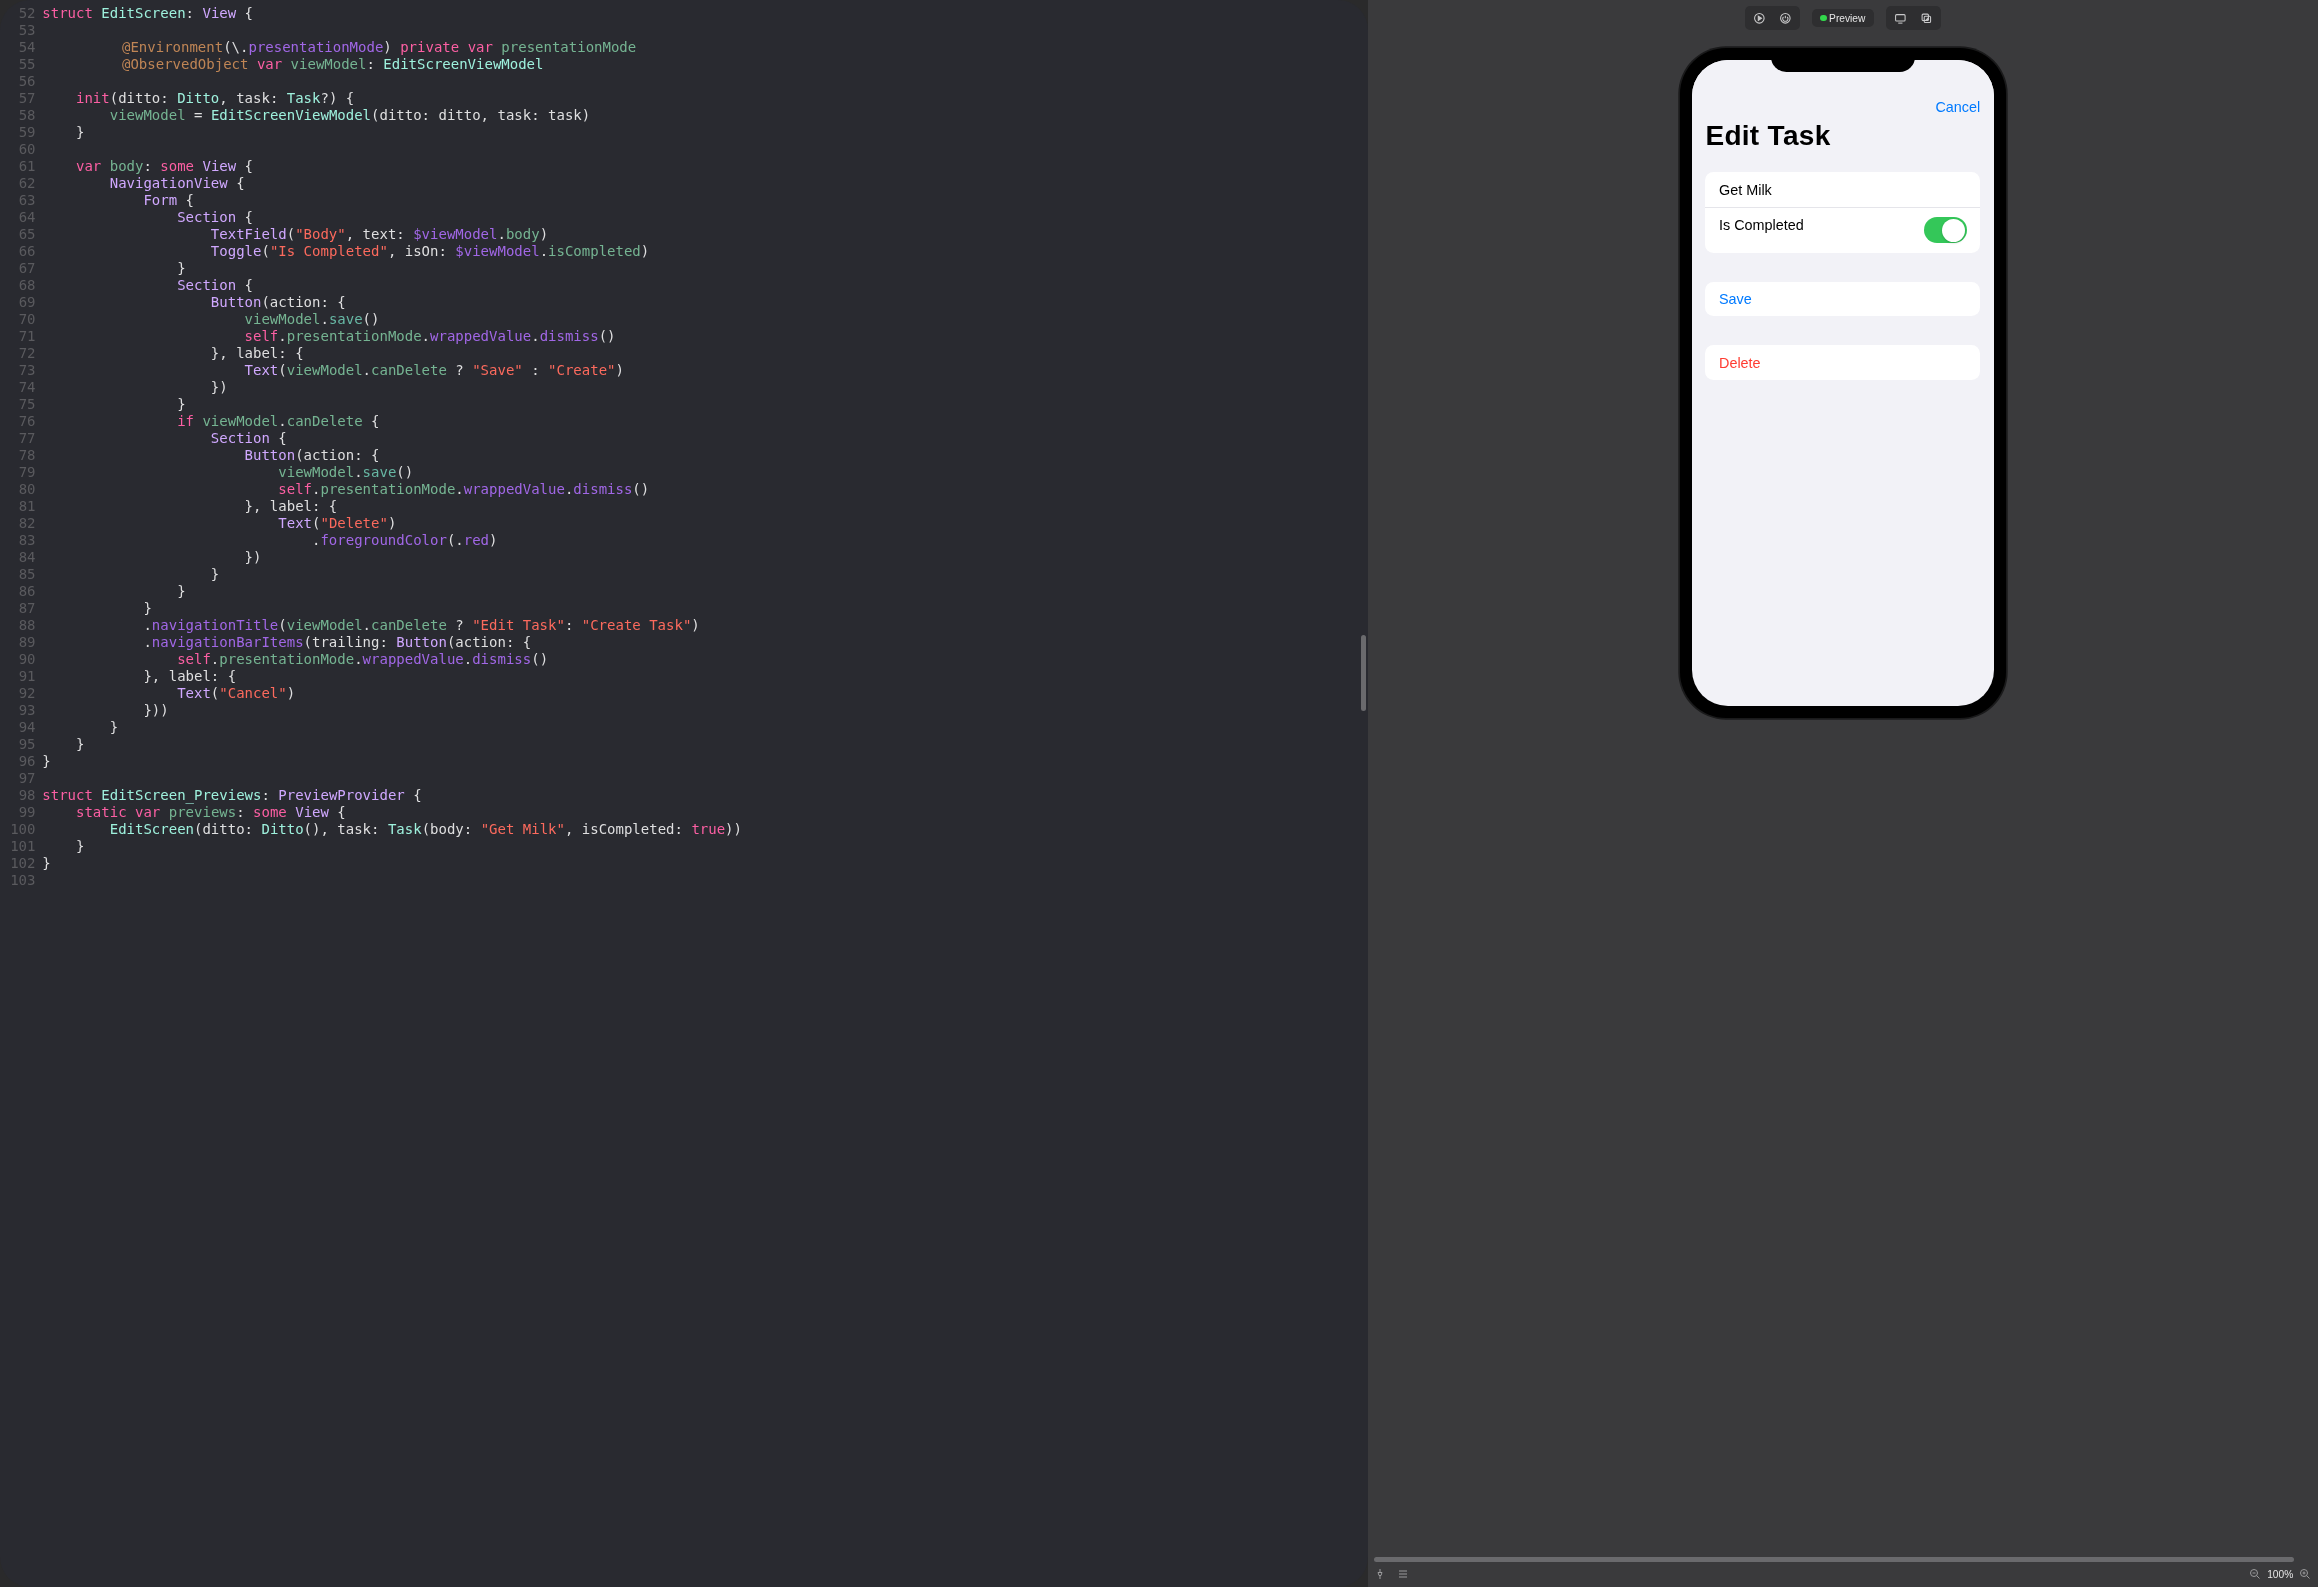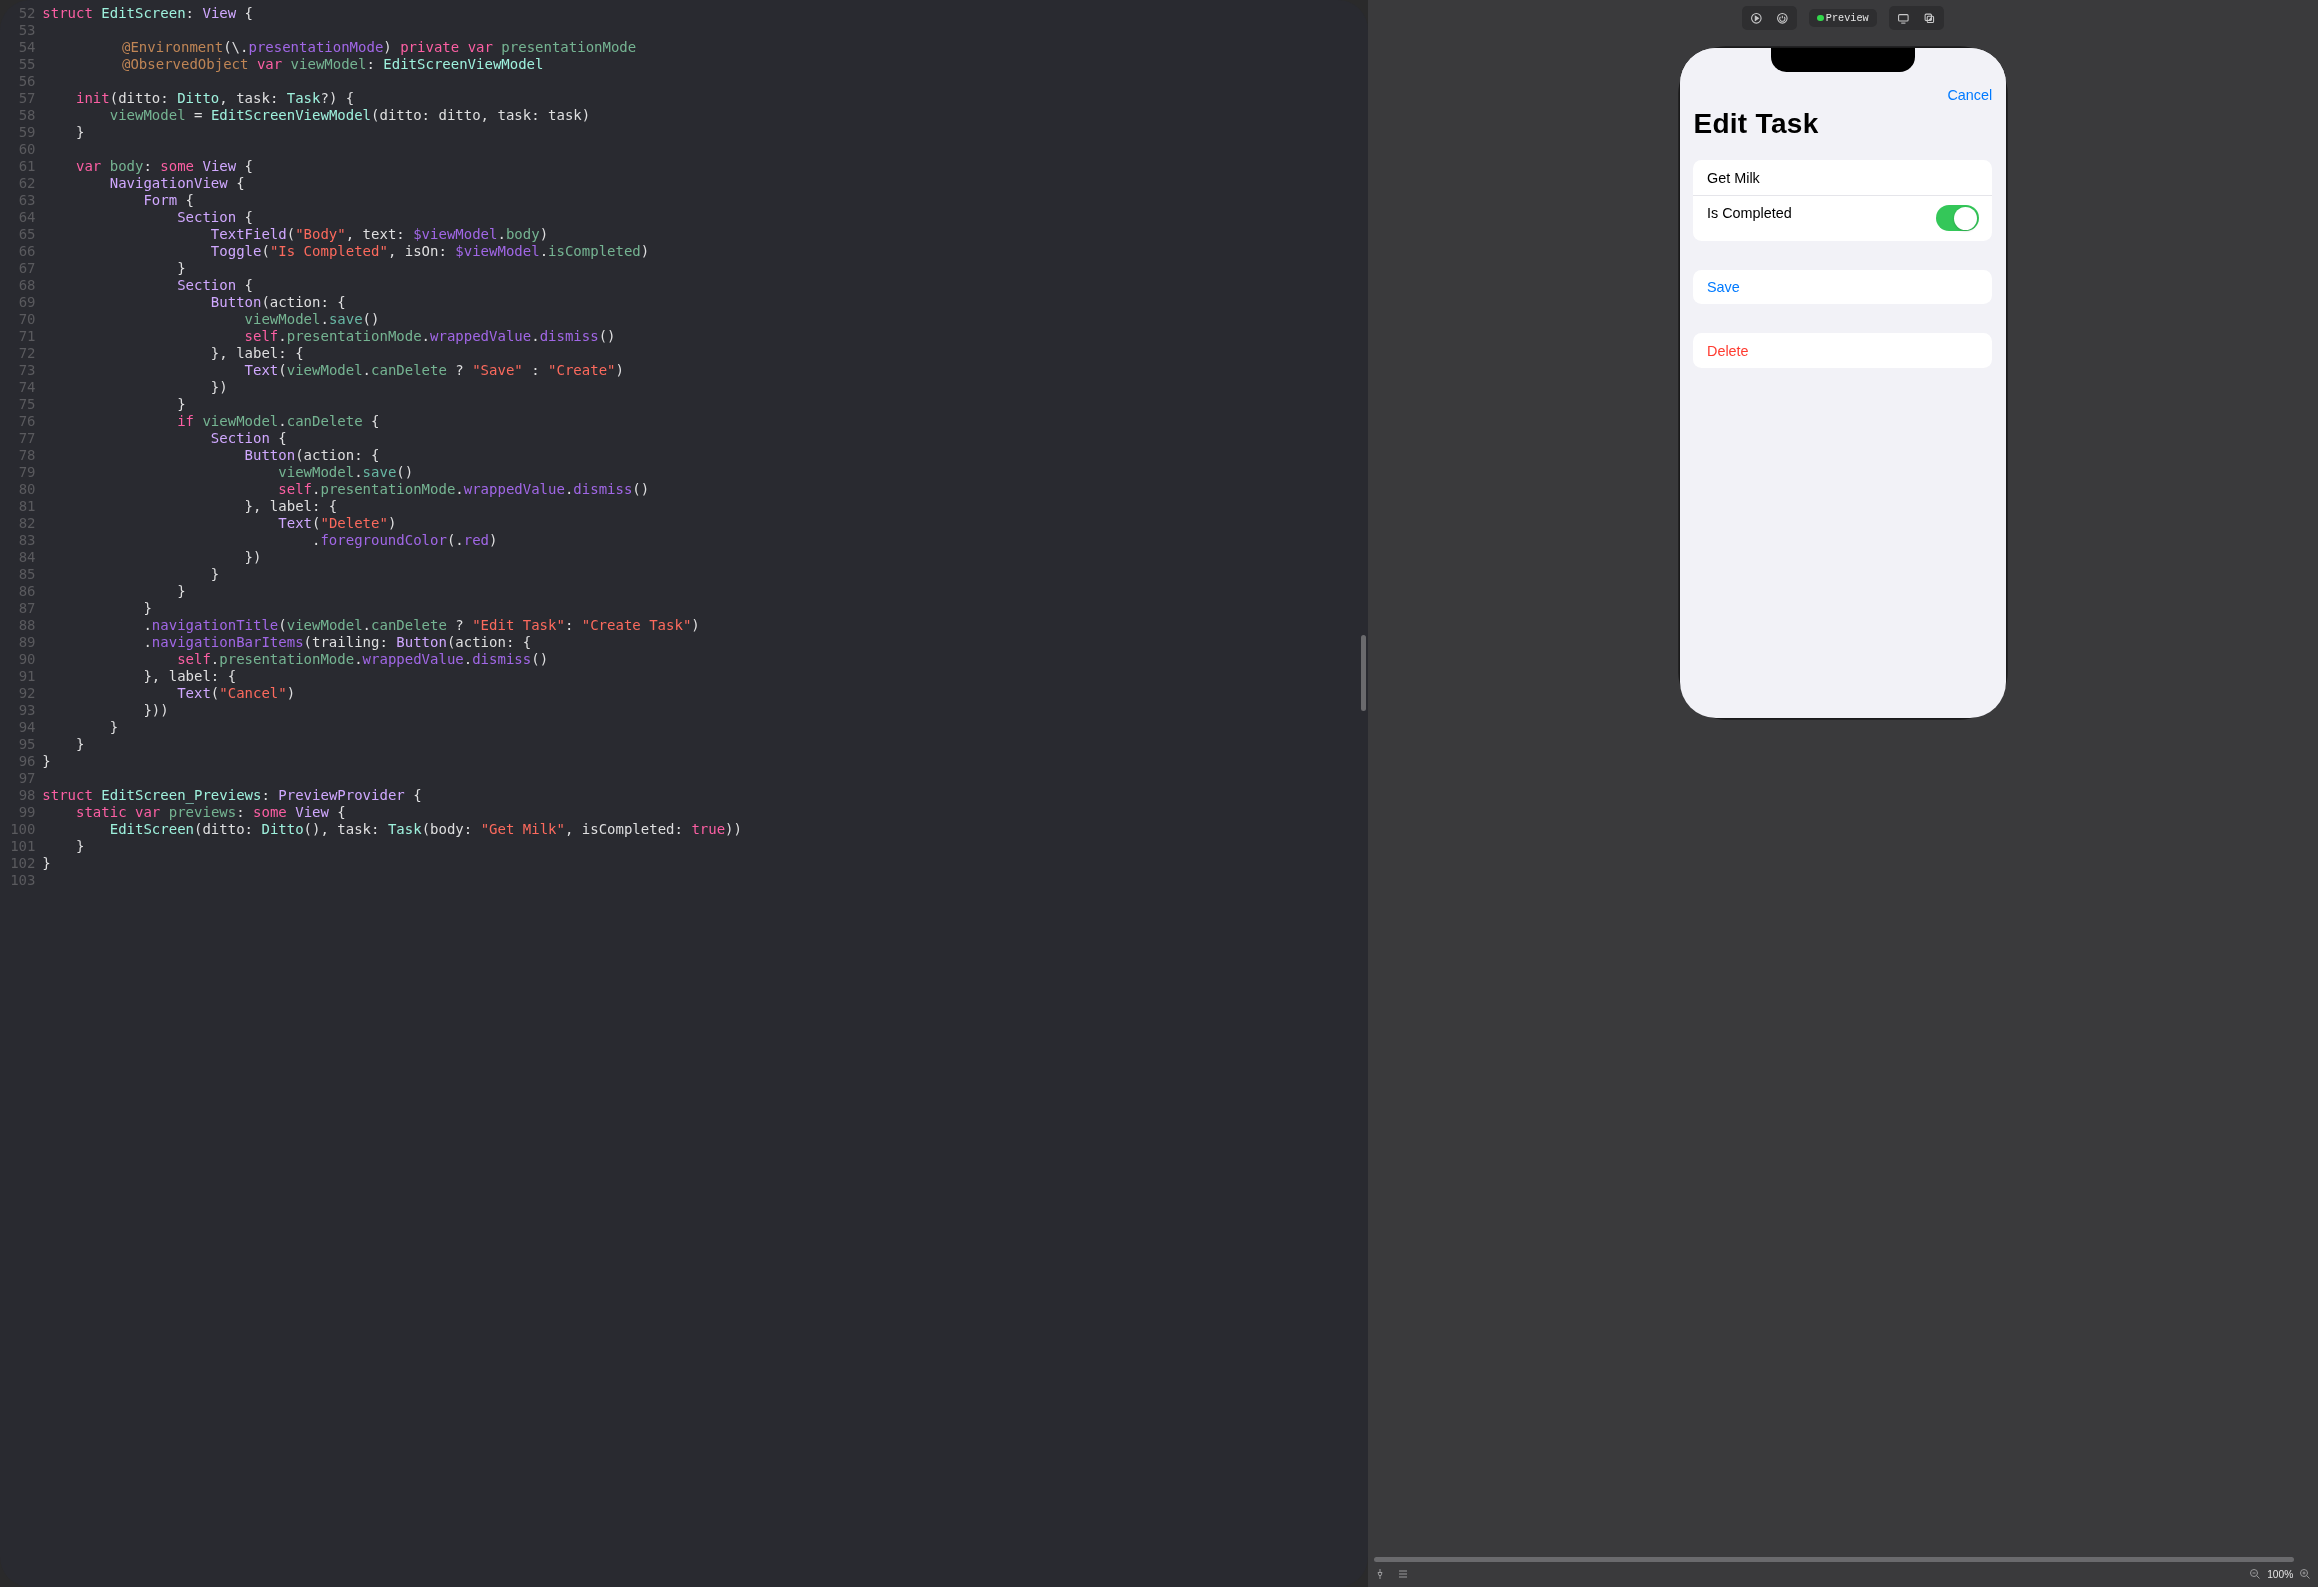--- a/index.html
+++ b/index.html
@@ -95,21 +95,21 @@
   .tb-btn svg { width: 12.7px; height: 12.7px; }
   .preview-status {
     display: flex;
     align-items: center;
     gap: 2px;
     background: #2e2e30;
     border-radius: 5.1px;
     padding: 3.4px 8.5px;
     color: #e6e6e6;
     font-size: 10.2px;
-    font-family: Liberation Mono, monospace;
+    font-family: Liberation Sans, sans-serif;
   }
   .status-dot {
     width: 6.8px; height: 6.8px; border-radius: 50%;
     background: #32d74b;
   }
   
   .preview-canvas {
     flex: 1;
     display: flex;
     align-items: flex-start;
@@ -117,20 +117,21 @@
     padding-top: 12px;
     overflow: hidden;
   }
   
   
   .phone {
     width: 326px;
     height: 670px;
     background: #000;
     border-radius: 46px;
+    padding: 12px;
     position: relative;
     box-shadow: 0 0 0 1.7px #1a1a1b;
   }
   .phone-screen {
     width: 100%;
     height: 100%;
     background: #f2f2f7;
     border-radius: 36px;
     overflow: hidden;
     position: relative;

